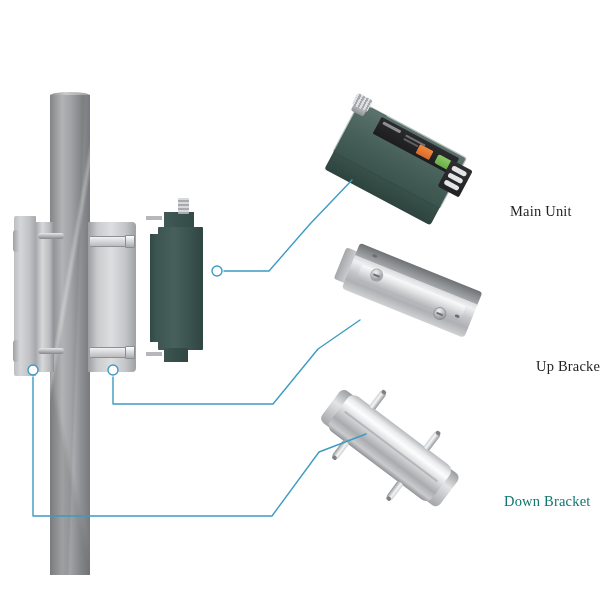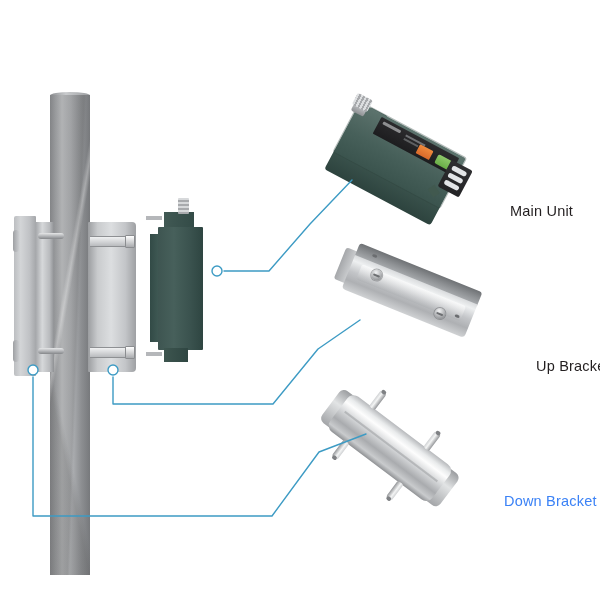--- a/index.html
+++ b/index.html
@@ -18,21 +18,21 @@
   #leaders {
     position: absolute;
     left: 0;
     top: 0;
     width: 600px;
     height: 600px;
     pointer-events: none;
   }
   .part-label {
     position: absolute;
-    font-family: Liberation Sans, sans-serif;
+    font-family: Liberation Serif, serif;
     font-size: 14.5px;
     color: #231f20;
     letter-spacing: 0.2px;
     white-space: nowrap;
   }
 
   
   .pipe {
     position: absolute;
     left: 50px;
@@ -578,15 +578,15 @@
       </g>
     <g id="leader-markers">
         <circle cx="217" cy="271" r="5" fill="#ffffff" stroke="#3d9bc4" stroke-width="1.4"></circle>
         <circle cx="113" cy="370" r="5" fill="#ffffff" stroke="#3d9bc4" stroke-width="1.4"></circle>
         <circle cx="33" cy="370" r="5" fill="#ffffff" stroke="#3d9bc4" stroke-width="1.4"></circle>
       </g>
   </svg>
 
   <div class="part-label" style="left: 510px; top: 203px; color: rgb(35, 31, 32);">Main Unit</div>
   <div class="part-label" style="left: 536px; top: 358px; color: rgb(35, 31, 32);">Up Bracket</div>
-  <div class="part-label" style="left: 504px; top: 493px; color: #3b82f6;">Down Bracket</div>
+  <div class="part-label" style="left: 504px; top: 493px; color: #0f766e;">Down Bracket</div>
 
 </div>
 
 </body></html>

